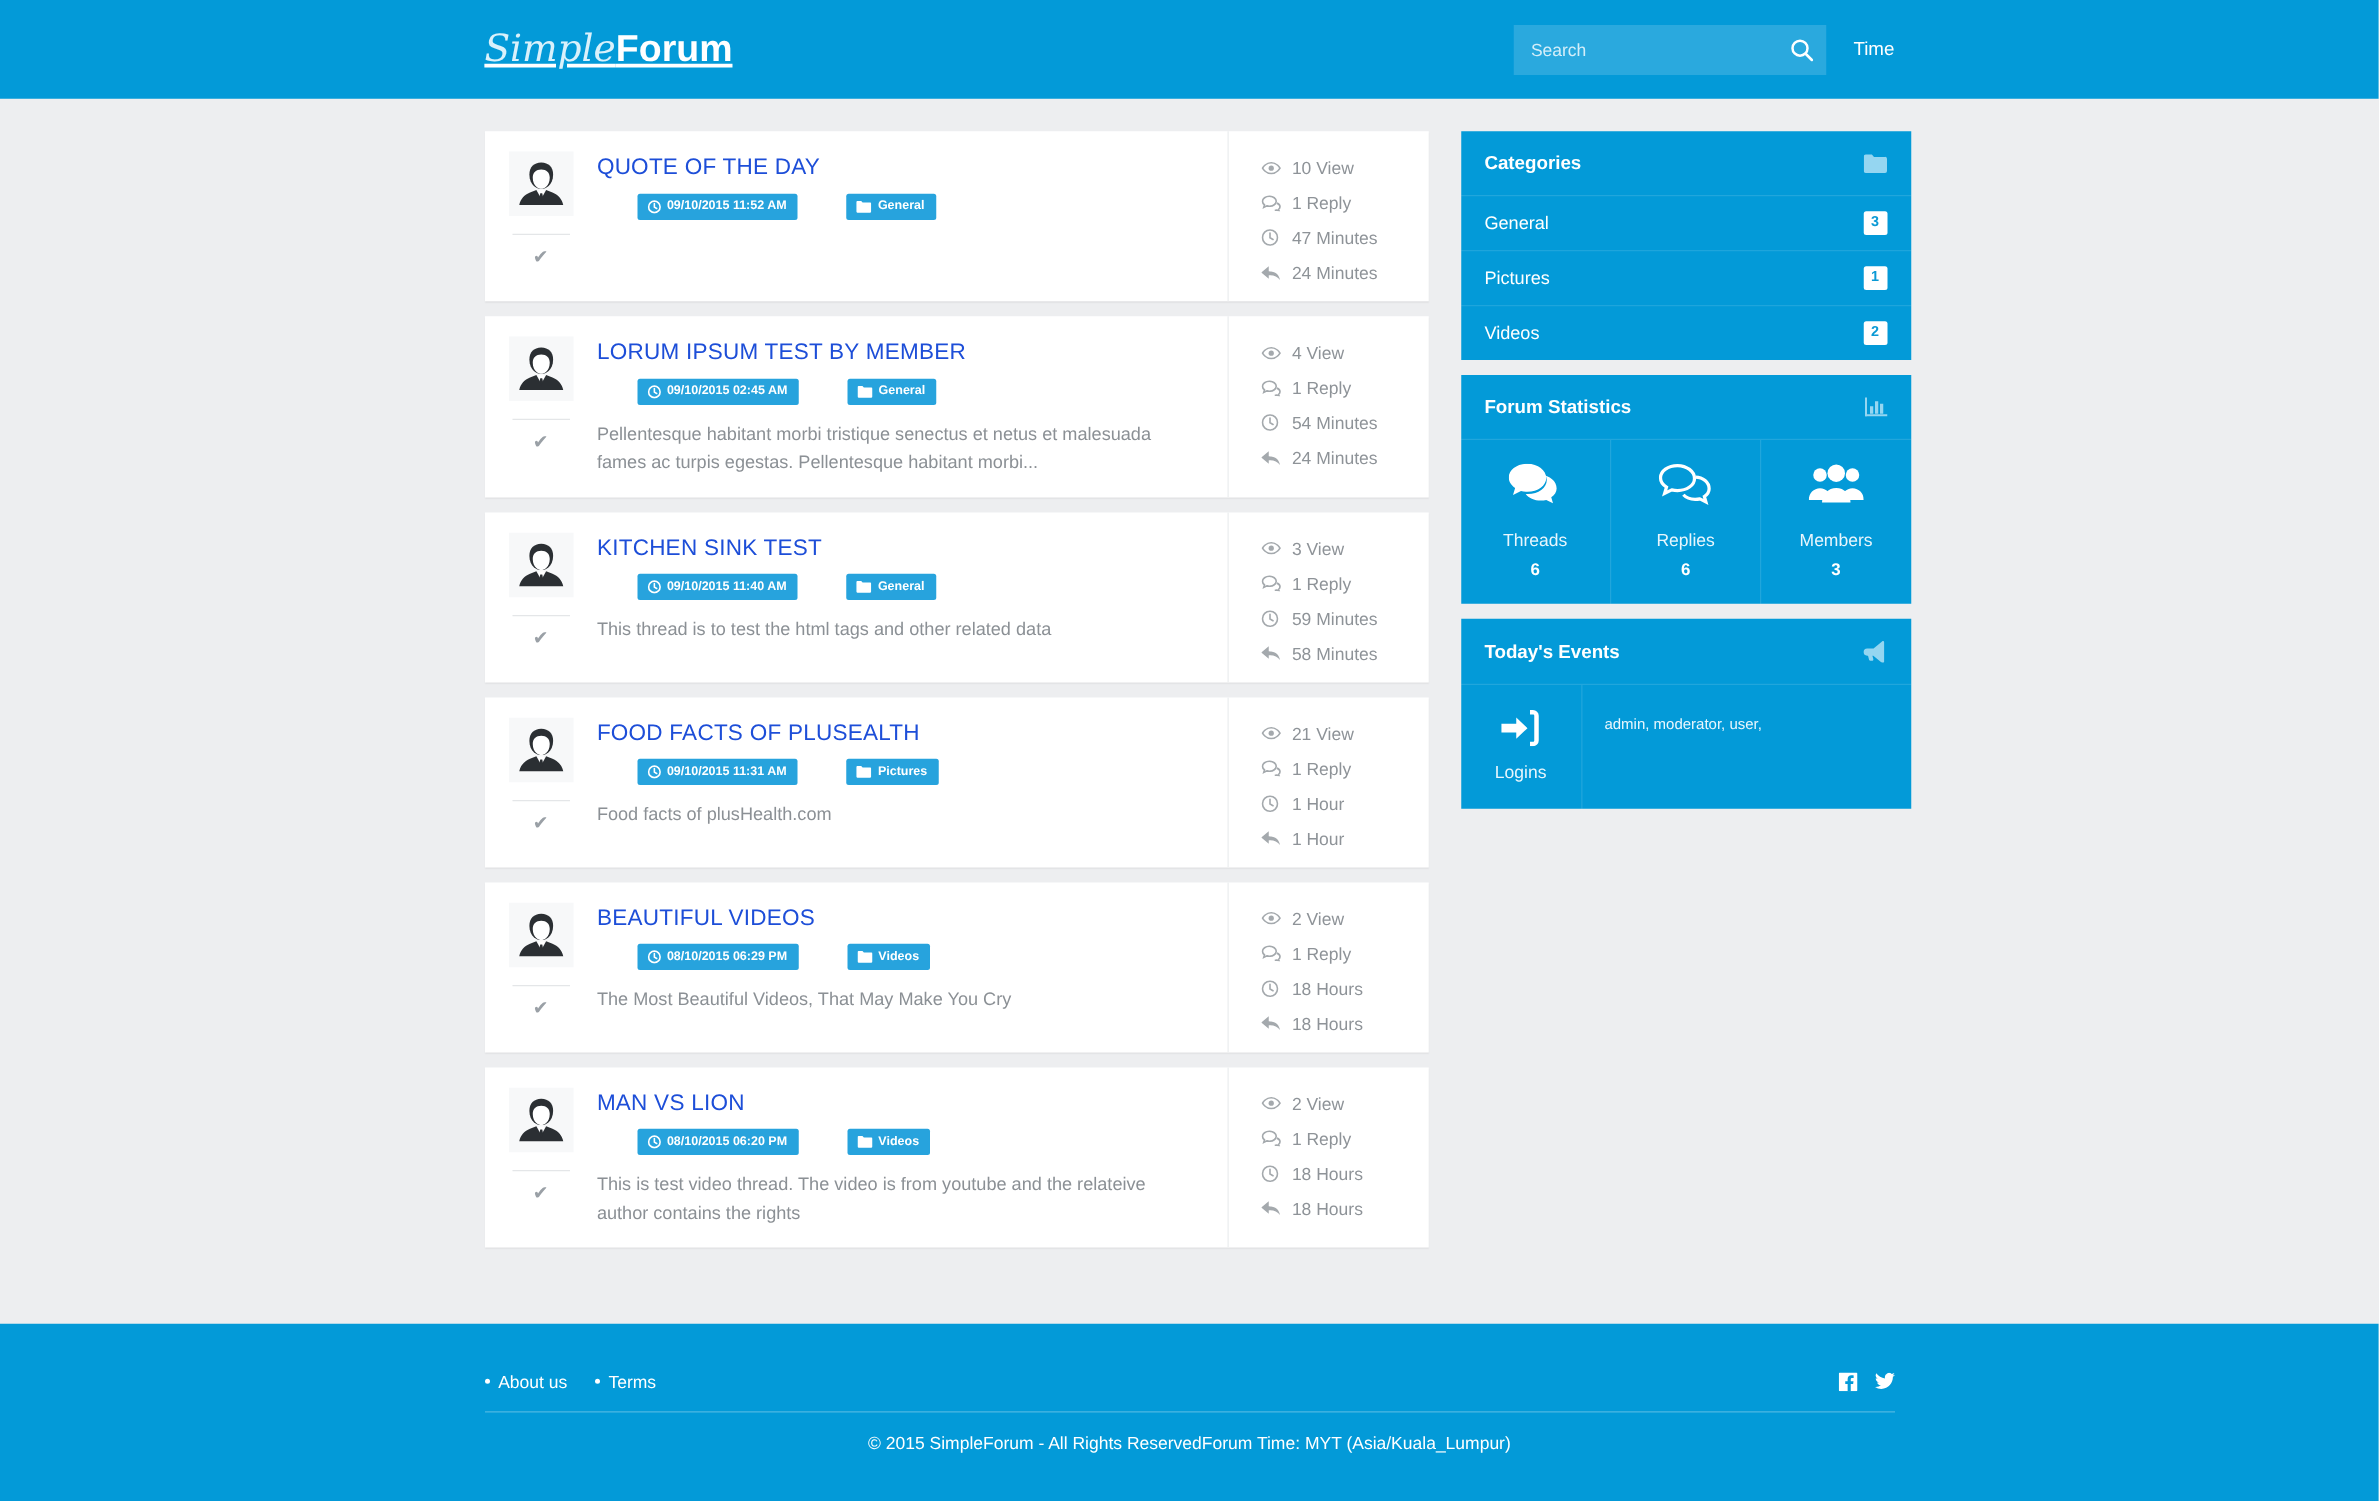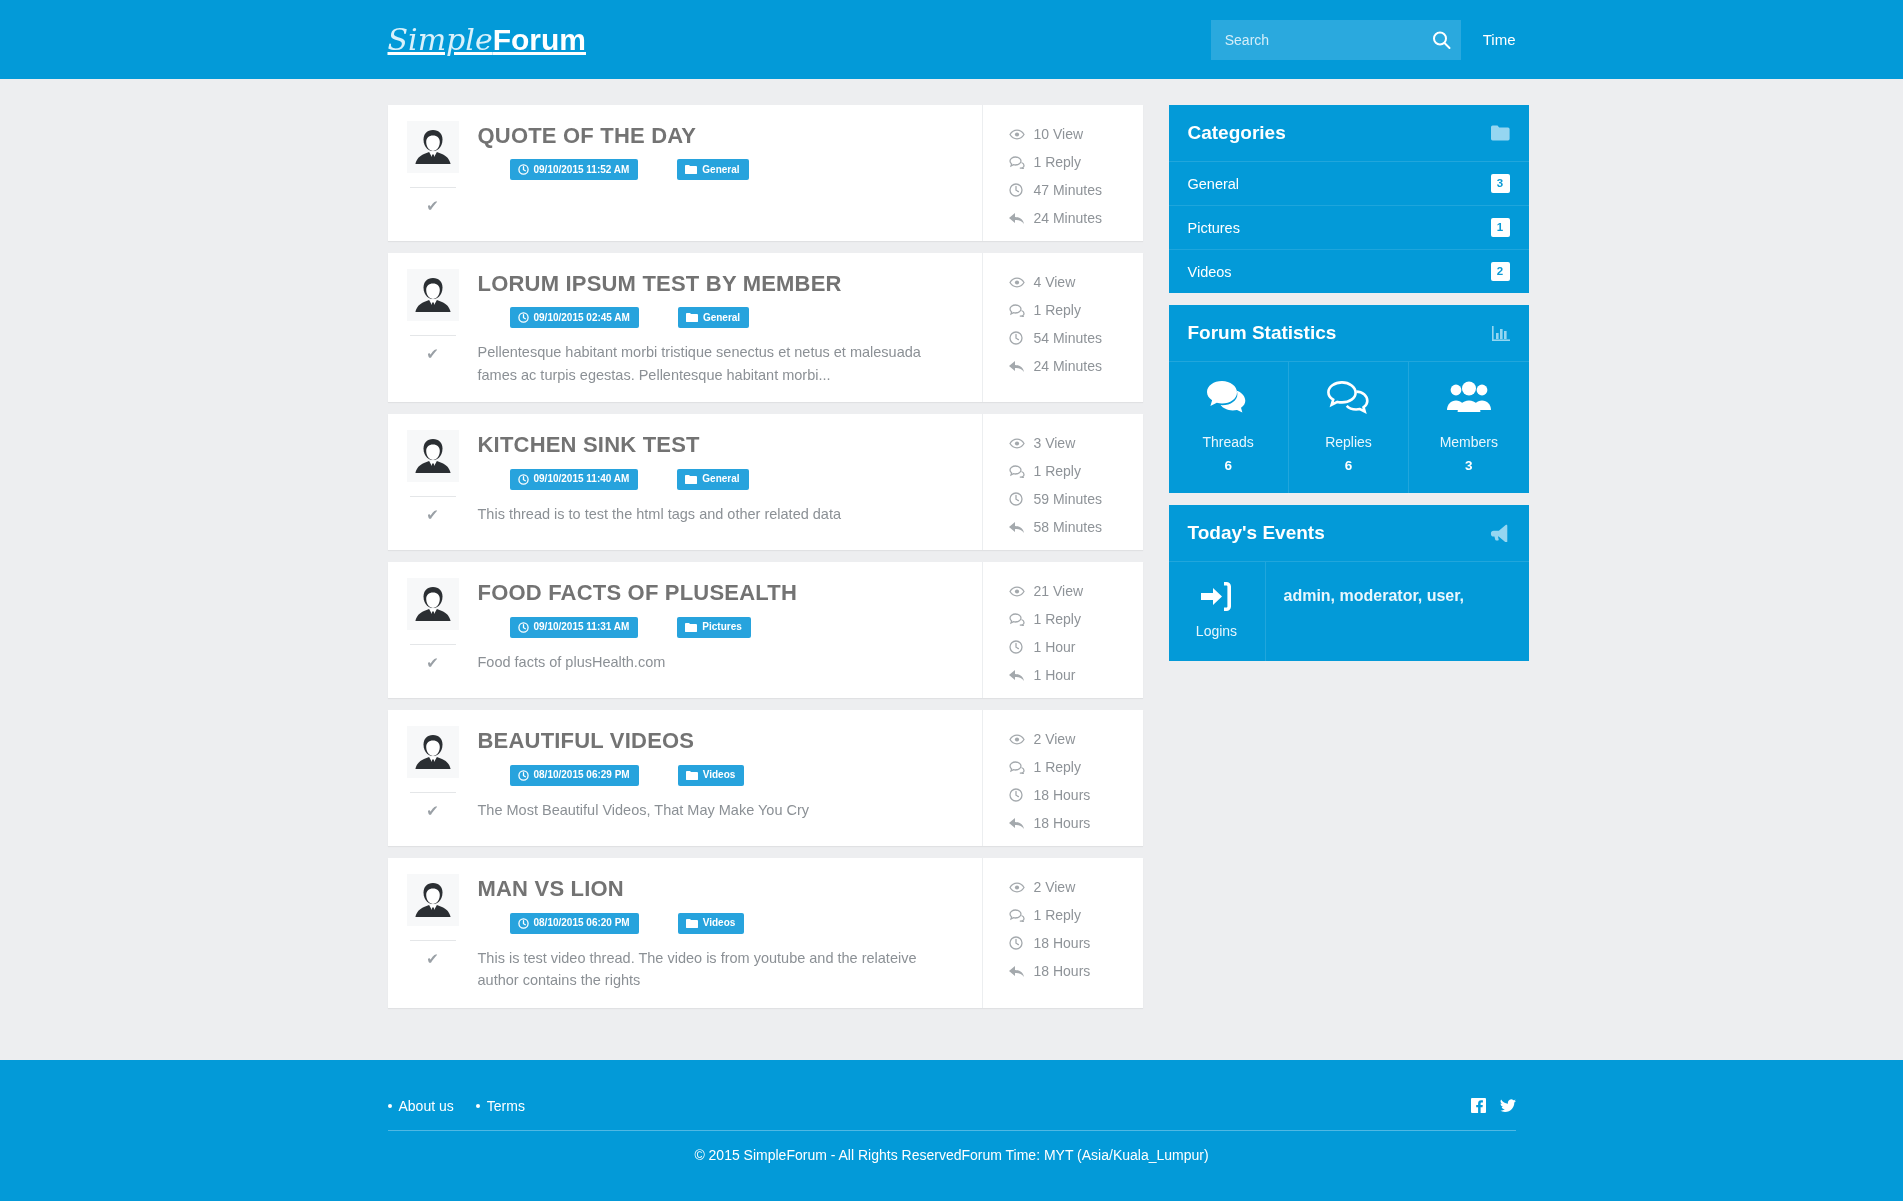--- a/index.html
+++ b/index.html
@@ -135,23 +135,23 @@
     font-size: 15px;
     line-height: 1;
   }
   .thread-main {
     flex: 1;
     padding: 18px 20px 16px 0;
     border-right: 1px solid #eceef0;
     min-width: 0;
   }
   .thread-title {
-    color: #737373;
-    font-size: 22px;
-    font-weight: bold;
+    color: #1d4ed8;
+    font-size: 18px;
+    font-weight: normal;
     text-transform: uppercase;
     letter-spacing: 0.2px;
     text-decoration: none;
     display: inline-block;
     margin-bottom: 10px;
     line-height: 1.2;
   }
   .thread-badges {
     display: flex;
     gap: 7px;
@@ -200,21 +200,21 @@
   .widget {
     background: #039ad8;
     margin-bottom: 12px;
     color: #ffffff;
   }
   .widget-head {
     display: flex;
     align-items: center;
     justify-content: space-between;
     padding: 17px 19px;
-    font-size: 19px;
+    font-size: 15px;
     font-weight: bold;
     border-bottom: 1px solid rgba(255,255,255,0.12);
   }
   .widget-head-icon { line-height: 0; opacity: 0.82; }
   .cat-item {
     display: flex;
     align-items: center;
     justify-content: space-between;
     padding: 12px 19px;
     font-size: 14.5px;
@@ -254,24 +254,23 @@
     flex: 0 0 97px;
     text-align: center;
     padding: 20px 4px 22px 4px;
     border-right: 1px solid rgba(255,255,255,0.12);
   }
   .events-icon { line-height: 0; margin-bottom: 12px; }
   .events-label { font-size: 14px; color: #e8f6fd; }
   .events-right {
     flex: 1;
     padding: 22px 18px;
-    font-size: 16px;
+    font-size: 12px;
     color: #eaf7fd;
     line-height: 1.5;
-    font-weight: bold;
   }
 
   
   .site-footer {
     background: #039ad8;
     color: #ffffff;
     padding: 22px 0 26px 0;
   }
   .footer-inner { width: 1140px; margin: 16px auto; padding: 0 6px; }
   .footer-top {

